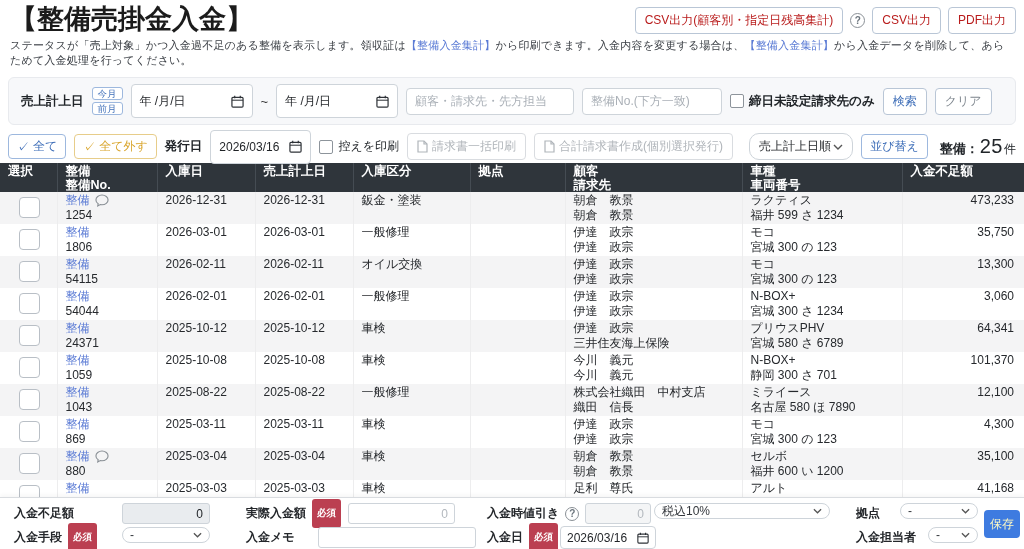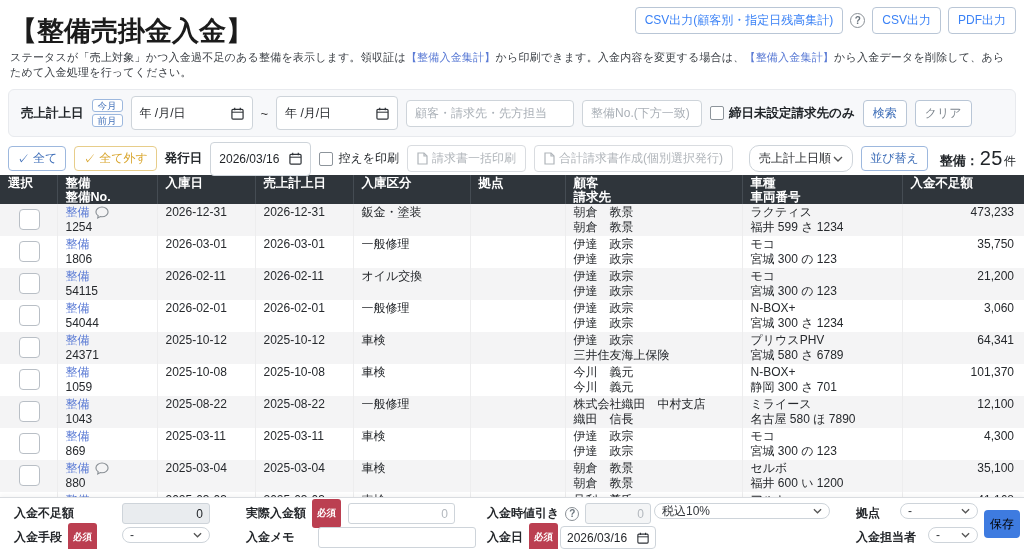--- a/index.html
+++ b/index.html
@@ -1,26 +1,26 @@
 <!DOCTYPE html>
 <html lang="ja"><head>
 <meta charset="utf-8">
 <style>
   * { margin:0; padding:0; box-sizing:border-box; }
   html,body { width:1024px; height:549px; overflow:hidden; background:#fff;
     font-family:"Liberation Sans","DejaVu Sans",sans-serif; font-size:12px; color:#212529; }
   body { position:relative; }
 
   
-  .page-header { position:relative; padding:16px 10px 0; }
+  .page-header { position:relative; padding:4px 10px 0; }
   .page-title { font-family:"Liberation Serif","DejaVu Serif",serif; font-weight:bold;
     font-size:27px; line-height:31px; color:#1b1b1b; }
   .header-buttons { position:absolute; top:7px; right:8px; display:flex; align-items:center; gap:7px; }
   .btn { display:inline-flex; align-items:center; gap:4px; background:#fff; border:1px solid #b9c6d6;
-    color:#3b82f6; border-radius:4px; font-size:12px; padding:4px 9px; cursor:pointer; white-space:nowrap; }
+    color:#b91c1c; border-radius:4px; font-size:12px; padding:4px 9px; cursor:pointer; white-space:nowrap; }
   .help-circle { display:inline-flex; align-items:center; justify-content:center; width:15px; height:15px;
     border:1.4px solid #8a9096; border-radius:50%; color:#6c757d; font-size:10px; font-weight:bold; }
   .description { margin-top:3px; font-size:11px; color:#3c4046; letter-spacing:.2px; }
   .description .dlink { color:#5b7bd5; }
 
   
   .filter-panel { margin:9px 8px 0; background:#f7f8fa; border:1px solid #e8eaee; border-radius:6px;
     padding:10px 12px; display:flex; align-items:center; gap:8px; height:48px; }
   .flabel { font-weight:bold; font-size:12.5px; color:#212529; white-space:nowrap; }
   .month-btns { display:flex; flex-direction:column; gap:2px; }
@@ -83,21 +83,21 @@
   .finput { height:21px; border:1px solid #ced4da; border-radius:3px; font-size:12px; padding:0 6px;
     font-family:inherit; color:#1f2226; }
   .finput.num { text-align:right; }
   .finput.ro { background:#e9ecef; color:#212529; }
   .finput.dis { background:#f4f5f6; }
   .finput::placeholder { color:#b3b8be; }
   .fselect { height:16px; border:1px solid #ced4da; border-radius:8px; background:#fff;
     display:inline-flex; align-items:center; justify-content:space-between; padding:0 7px; color:#33373c; cursor:pointer; }
   .fdate { height:23px; }
   .btn-save { position:absolute; left:984px; top:12px; width:36px; height:28px; background:#3e7be0;
-    color:#000000; border:none; border-radius:4px; font-size:12px; cursor:pointer; font-family:inherit; }
+    color:#fef9c3; border:none; border-radius:4px; font-size:12px; cursor:pointer; font-family:inherit; }
 </style>
 </head>
 <body>
 
 <div class="page-header">
   <div class="page-title">【整備売掛金入金】</div>
   <div class="header-buttons">
     <button class="btn">CSV出力(顧客別・指定日残高集計)</button>
     <span class="help-circle">?</span>
     <button class="btn">CSV出力</button>
@@ -125,21 +125,21 @@
   <span class="faux-input" style="width:122px;">
     <span>年 /月/日</span>
     <svg class="cal" width="13" height="13" viewBox="0 0 14 14">
         <rect x="1" y="2.5" width="12" height="10.5" rx="1.2" fill="none" stroke="#2f3338" stroke-width="1.3"></rect>
         <line x1="4" y1="0.8" x2="4" y2="3.6" stroke="#2f3338" stroke-width="1.3"></line>
         <line x1="10" y1="0.8" x2="10" y2="3.6" stroke="#2f3338" stroke-width="1.3"></line>
         <line x1="1" y1="5.6" x2="13" y2="5.6" stroke="#2f3338" stroke-width="1.1"></line>
       </svg>
   </span>
   <input class="text-input" style="width: 168px;" placeholder="顧客・請求先・先方担当">
-  <input class="text-input" style="width: 120px;" placeholder="整備No.(下方一致)">
+  <input class="text-input" style="width: 140px;" placeholder="整備No.(下方一致)">
   <span class="chk-row">
     <span class="chk"></span>
     <span class="flabel">締日未設定請求先のみ</span>
   </span>
   <button class="btn btn-search">検索</button>
   <button class="btn btn-clear">クリア</button>
 </div>
 
 <div class="toolbar">
   <button class="btn btn-check-blue">
@@ -304,21 +304,21 @@
     <td>オイル交換</td>
     <td></td>
     <td>
       <div>伊達　政宗</div>
       <div>伊達　政宗</div>
     </td>
     <td>
       <div>モコ</div>
       <div>宮城 300 の 123</div>
     </td>
-    <td class="cell-amount">21,200</td>
+    <td class="cell-amount">13,300</td>
   </tr>
 
   <tr>
     <td class="cell-select"><span class="row-chk"></span></td>
     <td>
       <div class="link-line">
         <a class="seibi-link">整備</a>
 
       </div>
       <div>54044</div>

